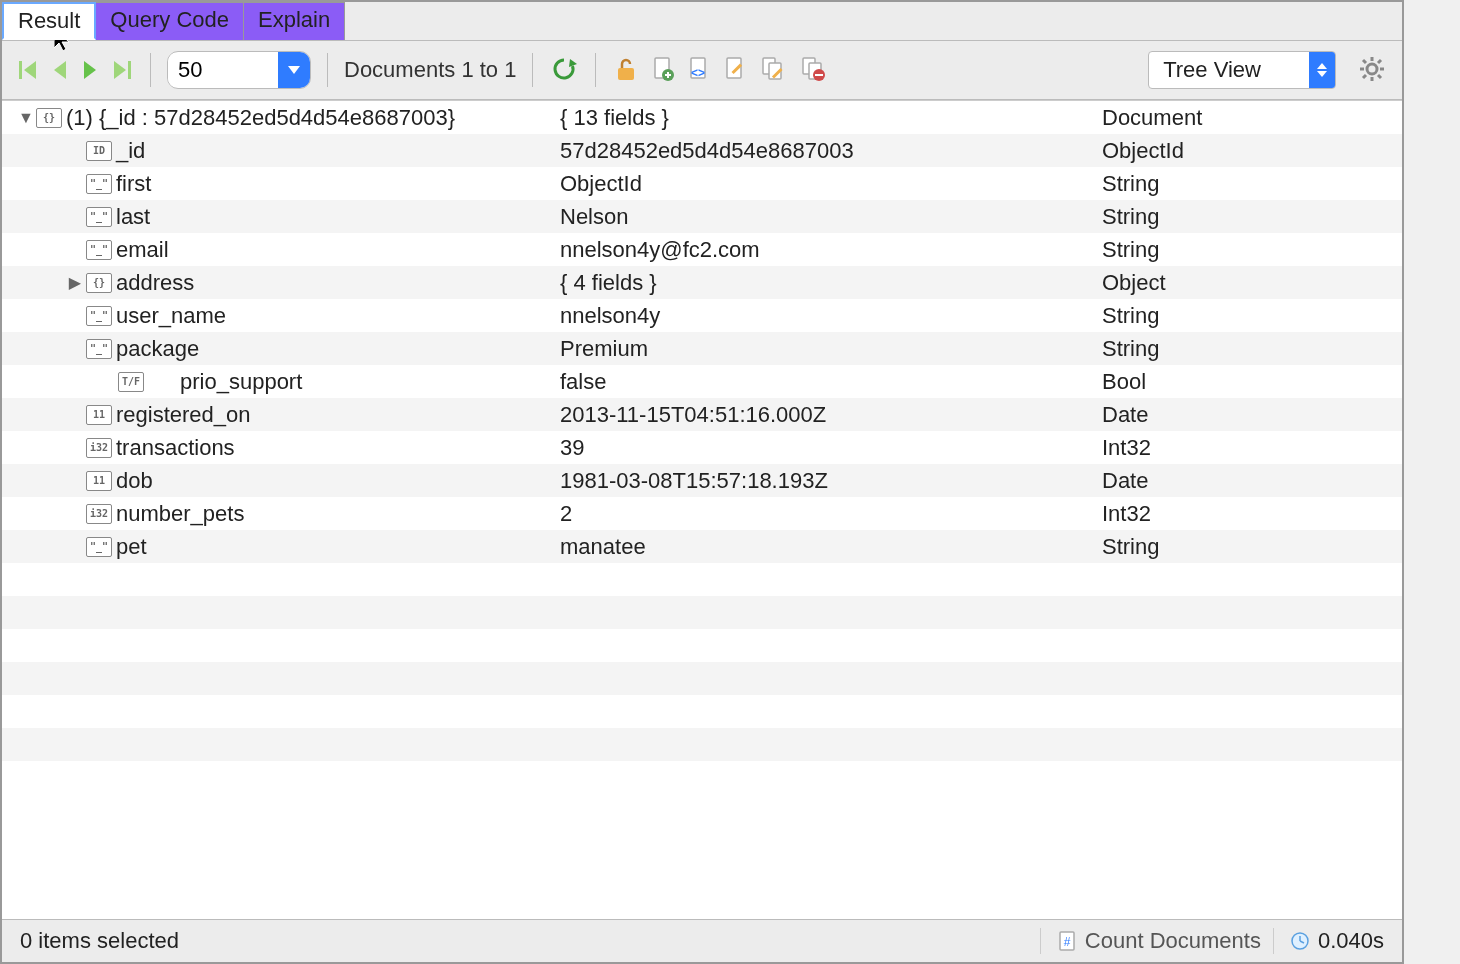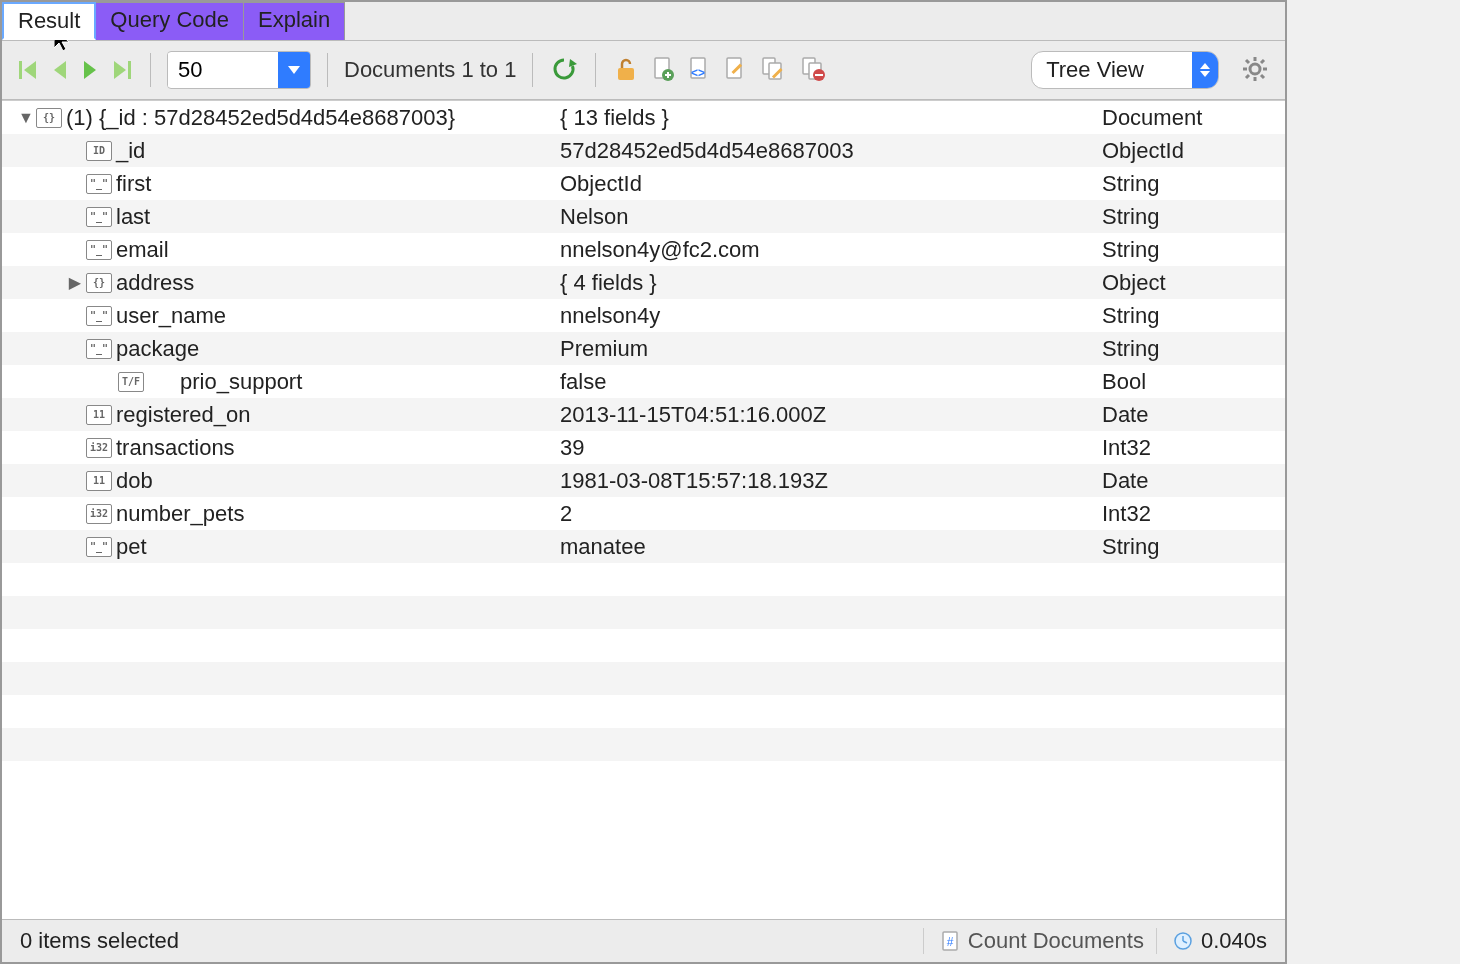--- a/index.html
+++ b/index.html
@@ -1,28 +1,28 @@
 <!DOCTYPE html>
 <html><head>
 <meta charset="utf-8">
 <style>
 html,body{margin:0;padding:0;font-family:-apple-system,BlinkMacSystemFont,"Segoe UI",Arial,sans-serif;font-size:22px;color:#222;background:#f0f0f0}
-.app{width:1287px;height:964px;box-sizing:border-box;border:2px solid #999;background:#fff;display:flex;flex-direction:column;overflow:hidden}
+.app{width:1404px;height:964px;box-sizing:border-box;border:2px solid #999;background:#fff;display:flex;flex-direction:column;overflow:hidden}
 .tabs{display:flex;background:#ececec;border-bottom:1px solid #bbb}
 .tab{padding:4px 14px;border:1px solid #999;border-bottom:none;margin-right:-1px;background:#8b5cf6;cursor:pointer}
 .tab.active{background:#fff;border:2px solid #6aa9ff;border-bottom:2px solid #fff;position:relative;z-index:2}
 .toolbar{display:flex;align-items:center;gap:10px;padding:10px 14px;background:#ececec;border-bottom:1px solid #bbb}
 .sep{width:1px;height:34px;background:#bbb;margin:0 6px}
 .nav-btn svg{display:block}
 .nav-btn,.icon-btn{background:none;border:none;padding:2px;cursor:pointer}
-.page-input{display:flex;align-items:center;border:1px solid #bbb;border-radius:4px;background:#fff;height:36px;overflow:hidden}
+.page-input{display:flex;align-items:center;border:1px solid #bbb;border-radius:11px;background:#fff;height:36px;overflow:hidden}
 .page-input input{border:none;width:90px;font-size:22px;padding:4px 10px;outline:none}
 .page-input .dd{width:32px;height:100%;background:#2f7cff;display:flex;align-items:center;justify-content:center}
 .doc-label{color:#333}
-.view-select{display:flex;align-items:center;border:1px solid #bbb;border-radius:12px;background:#fff;height:36px;overflow:hidden;margin-left:auto}
+.view-select{display:flex;align-items:center;border:1px solid #bbb;border-radius:4px;background:#fff;height:36px;overflow:hidden;margin-left:auto}
 .view-select span{padding:0 48px 0 14px}
 .view-select .dd{width:26px;height:100%;background:#2f7cff;display:flex;flex-direction:column;align-items:center;justify-content:center;gap:2px}
 .grid{flex:1;display:flex;flex-direction:column;overflow:hidden;border-top:1px solid #ccc}
 .header-row{display:flex;background:#f0f0f0;border-bottom:1px solid #ccc;font-size:21px;color:#333}
 .header-row .col{padding:4px 10px;border-right:1px solid #ccc}
 .col-key{width:540px;flex:0 0 540px}
 .col-value{width:530px;flex:0 0 530px}
 .col-type{flex:1}
 .rows{flex:1;overflow:auto}
 .row{display:flex;height:33px;align-items:center}

